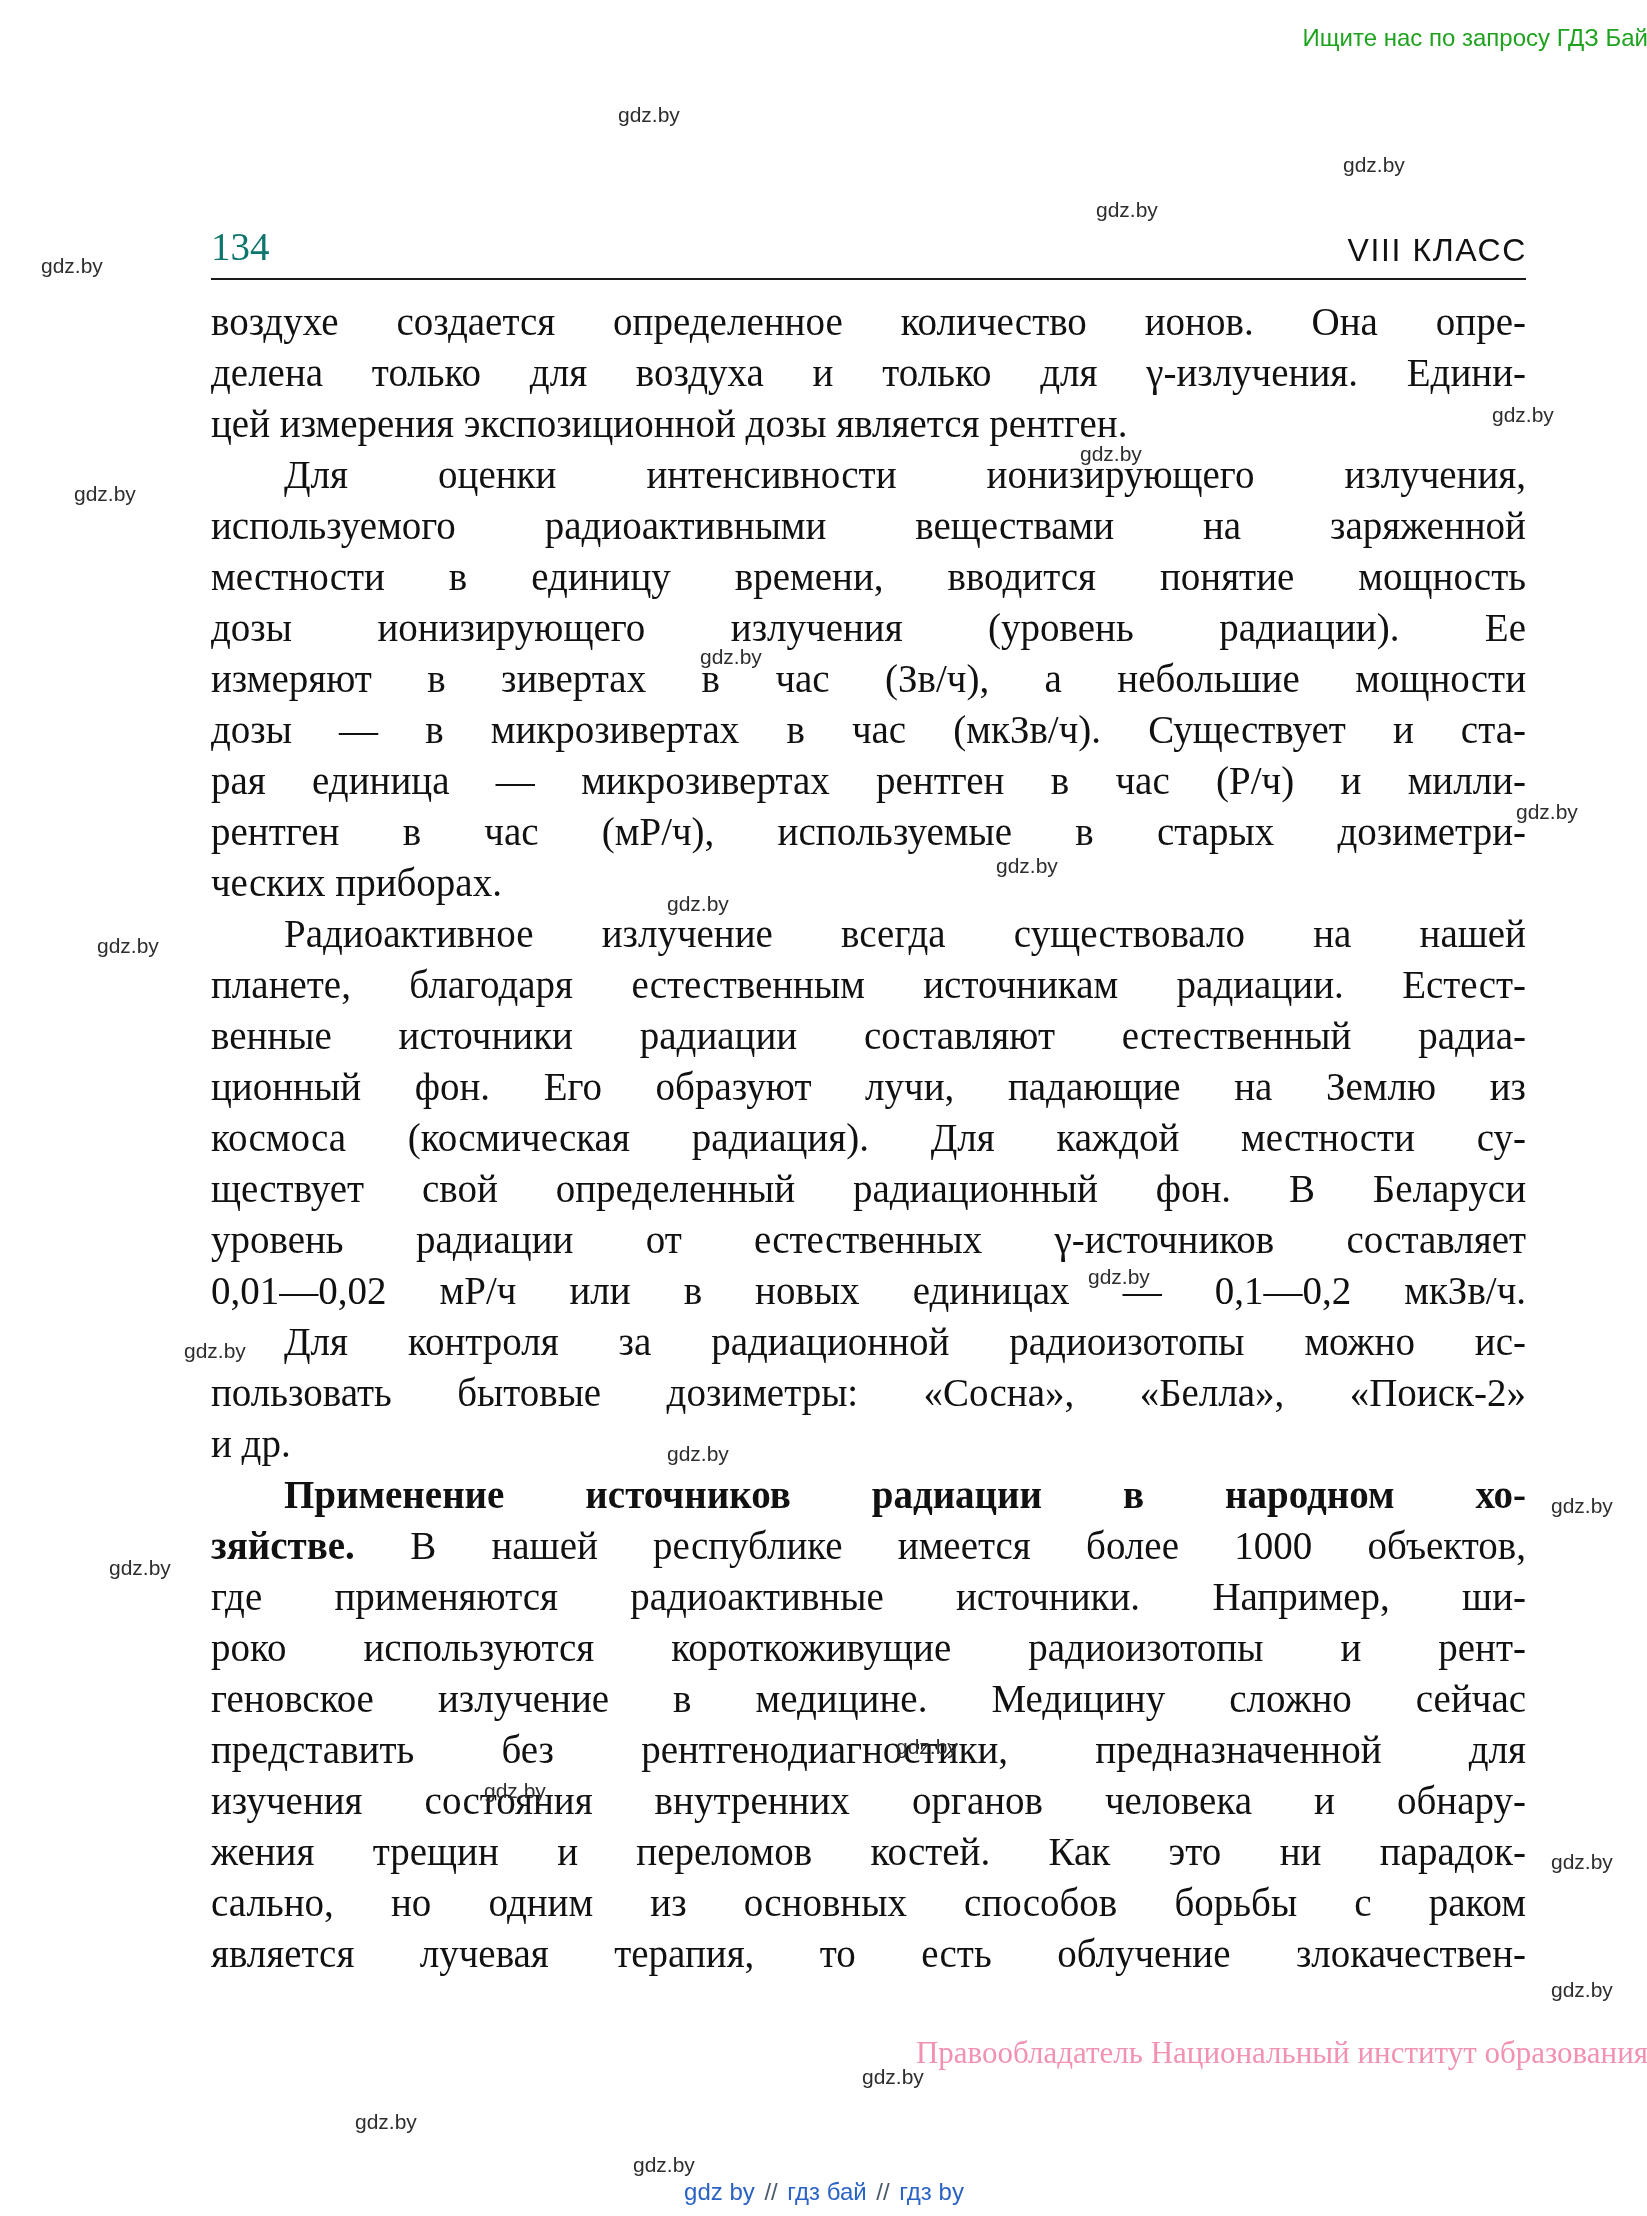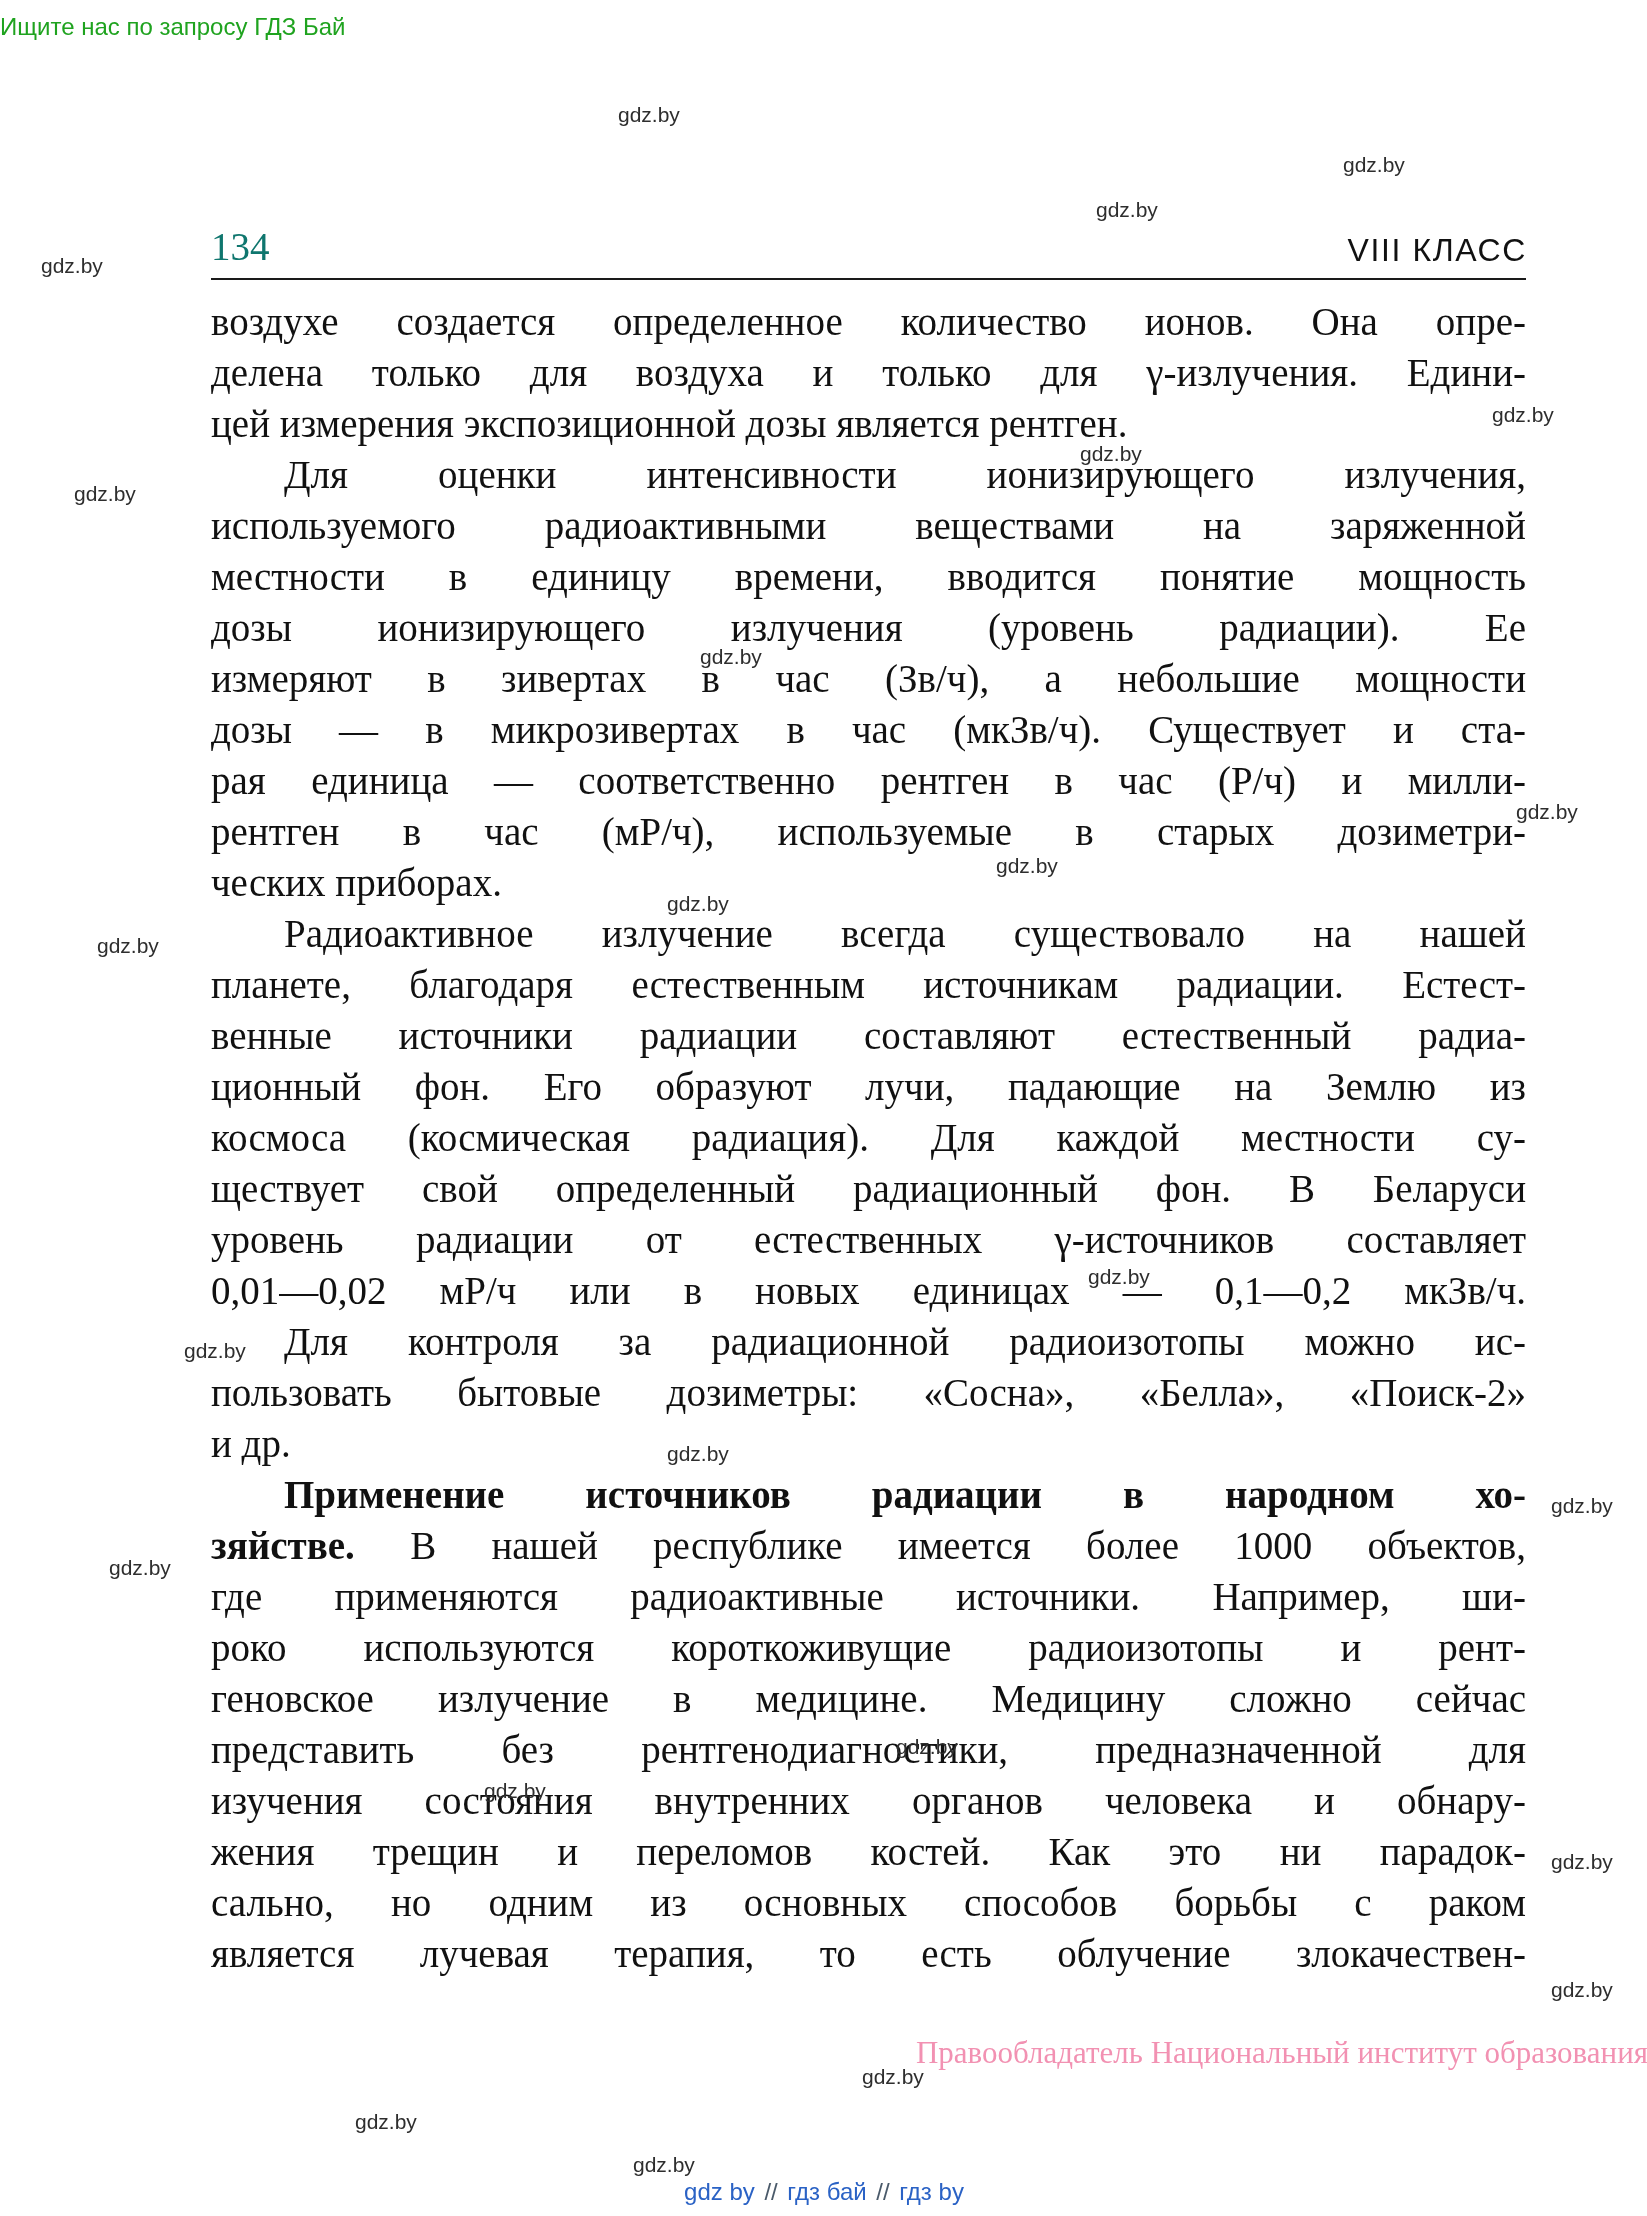--- a/index.html
+++ b/index.html
@@ -11,24 +11,24 @@
     position: relative;
     width: 1648px;
     height: 2216px;
     background: #ffffff;
     font-family: "Liberation Serif", serif;
     color: #111111;
     overflow: hidden;
   }
   .banner {
     position: absolute;
-    top: 13px;
+    top: 24px;
     left: 0;
     width: 100%;
-    text-align: left;
+    text-align: right;
     font-family: "Liberation Sans", sans-serif;
     font-size: 24px;
     color: var(--banner-green, #1fa31f);
   }
   .page-num {
     position: absolute;
     left: 211px;
     top: 224px;
     font-size: 39px;
     color: #0f766e;
@@ -130,21 +130,21 @@
   <div class="body-text" id="body-text">
       <div class="line"><span>воздухе создается определенное количество ионов. Она опре-</span></div>
       <div class="line"><span>делена только для воздуха и только для γ-излучения. Едини-</span></div>
       <div class="line para-end"><span>цей измерения экспозиционной дозы является рентген.</span></div>
       <div class="line indent"><span>Для оценки интенсивности ионизирующего излучения,</span></div>
       <div class="line"><span>используемого радиоактивными веществами на заряженной</span></div>
       <div class="line"><span>местности в единицу времени, вводится понятие мощность</span></div>
       <div class="line"><span>дозы ионизирующего излучения (уровень радиации). Ее</span></div>
       <div class="line"><span>измеряют в зивертах в час (Зв/ч), а небольшие мощности</span></div>
       <div class="line"><span>дозы — в микрозивертах в час (мкЗв/ч). Существует и ста-</span></div>
-      <div class="line"><span>рая единица — соответственно рентген в час (Р/ч) и милли-</span></div>
+      <div class="line"><span>рая единица — микрозивертах рентген в час (Р/ч) и милли-</span></div>
       <div class="line"><span>рентген в час (мР/ч), используемые в старых дозиметри-</span></div>
       <div class="line para-end"><span>ческих приборах.</span></div>
       <div class="line indent"><span>Радиоактивное излучение всегда существовало на нашей</span></div>
       <div class="line"><span>планете, благодаря естественным источникам радиации. Естест-</span></div>
       <div class="line"><span>венные источники радиации составляют естественный радиа-</span></div>
       <div class="line"><span>ционный фон. Его образуют лучи, падающие на Землю из</span></div>
       <div class="line"><span>космоса (космическая радиация). Для каждой местности су-</span></div>
       <div class="line"><span>ществует свой определенный радиационный фон. В Беларуси</span></div>
       <div class="line"><span>уровень радиации от естественных γ-источников составляет</span></div>
       <div class="line"><span>0,01—0,02 мР/ч или в новых единицах — 0,1—0,2 мкЗв/ч.</span></div>

